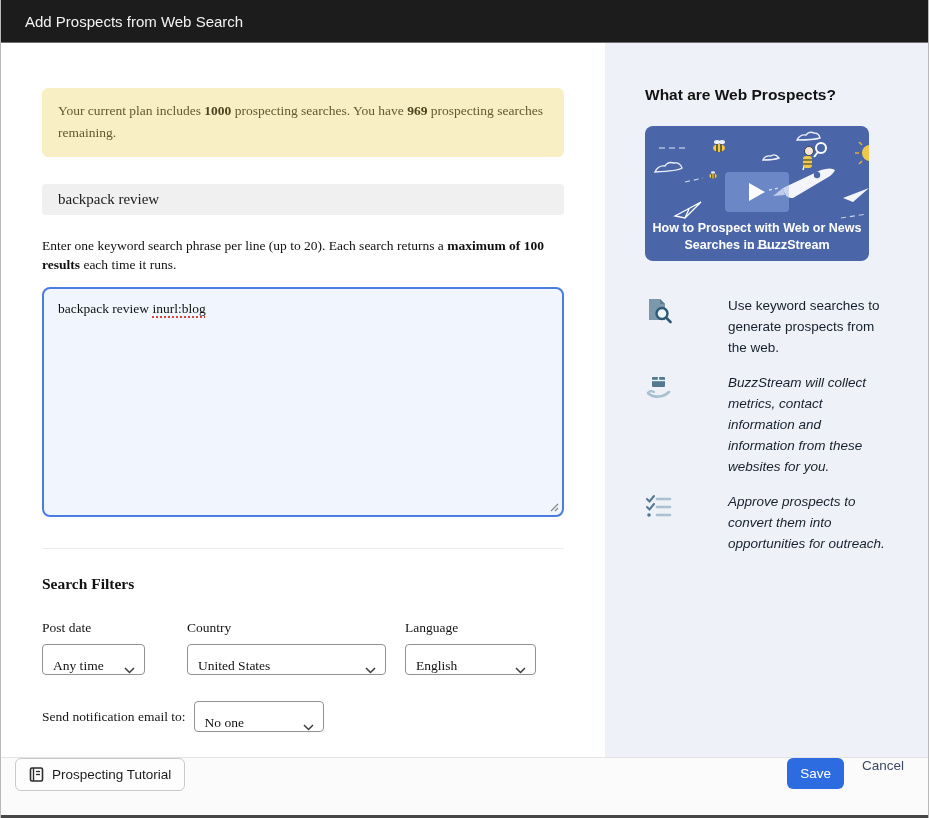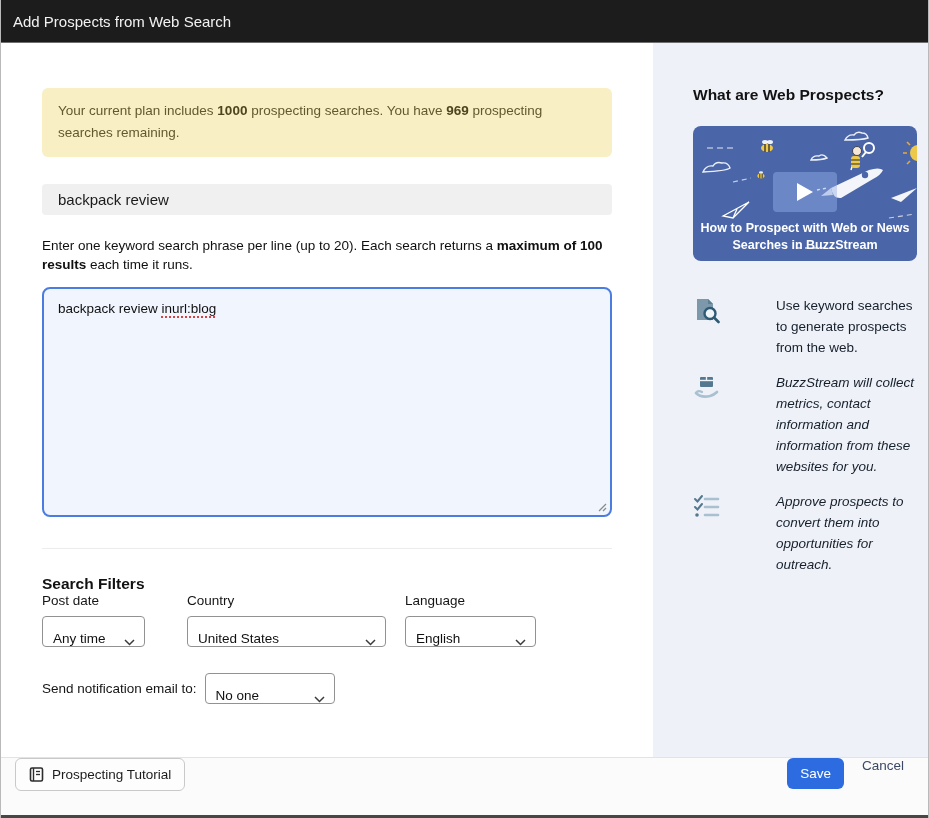--- a/index.html
+++ b/index.html
@@ -5,47 +5,47 @@
   * { box-sizing: border-box; margin: 0; padding: 0; }
   html,body { width:929px; }
   body {
     font-family: "Liberation Sans", sans-serif;
     background:#fff;
     color:#111;
   }
   .window { width:929px; height:818px; display:flex; flex-direction:column; overflow:hidden; background:#fff; border-left:1px solid #b9b9b9; border-right:1px solid #b9b9b9; }
 
   
-  .titlebar { height:43px; flex:none; background:#1c1c1c; border-bottom:1px solid #6f6f6f; display:flex; align-items:center; padding:0 12px; }
+  .titlebar { height:43px; flex:none; background:#1c1c1c; border-bottom:1px solid #6f6f6f; display:flex; align-items:center; padding:0 24px; }
   .titlebar .title { color:#f2f2f2; font-size:15px; }
 
   
   .content { flex:1; display:flex; min-height:0; }
-  .main { width:652px; flex:none; background:#fff; padding:45px 41px 0 41px; }
+  .main { width:604px; flex:none; background:#fff; padding:45px 41px 0 41px;font-family:Liberation Serif, serif; }
   .sidebar { flex:1; background:#eef1f8; padding:43px 41px 0 40px; }
 
   
   .alert { background:#f8efc5; border-radius:6px; padding:12px 16px; font-size:13.5px; line-height:1.65; color:#63592f; }
   .alert b { color:#4e451f; }
 
   
   .search-name { margin-top:27px; background:#f0f0f0; border-radius:4px; height:31px; display:flex; align-items:center; padding:0 16px; font-size:15px; color:#1b1b1b; }
 
   
   .instructions { margin-top:21px; font-size:13.5px; line-height:1.47; color:#101010; }
 
   
   .keywords-box { margin-top:12px; height:230px; border:2px solid #4b7ce2; border-radius:8px; background:#f1f6fe; padding:12px 14px; font-size:13.5px; color:#101010; position:relative; cursor:text; }
   .flagged { text-decoration: underline dotted #d94040; text-decoration-thickness:2px; text-underline-offset:3px; }
   .resize-grip { position:absolute; right:3px; bottom:3px; }
 
   .divider { margin-top:31px; border-top:1px solid #ececec; }
 
   .filters-heading { margin-top:26px; font-size:15.5px; font-weight:bold; color:#111; }
-  .filter-row { display:flex; }
+  .filter-row { margin-top:27px; display:flex; }
   .filter-col .flabel { font-size:13.5px; color:#151515; }
   .fselect { margin-top:8px; height:31px; border:1px solid #929292; border-radius:4px; background:#fff; display:flex; align-items:flex-end; justify-content:space-between; padding:0 9px 0 10px; font-size:13.5px; color:#111; cursor:pointer; }
   .col-postdate { width:103px; margin-right:42px; }
   .col-country { width:199px; margin-right:19px; }
   .col-language { width:131px; }
   .notify-row { margin-top:26px; display:flex; align-items:center; }
   .notify-row .nlabel { font-size:13.5px; color:#151515; margin-right:8px; }
   .notify-select { width:130px; margin-top:0; }
 
   

